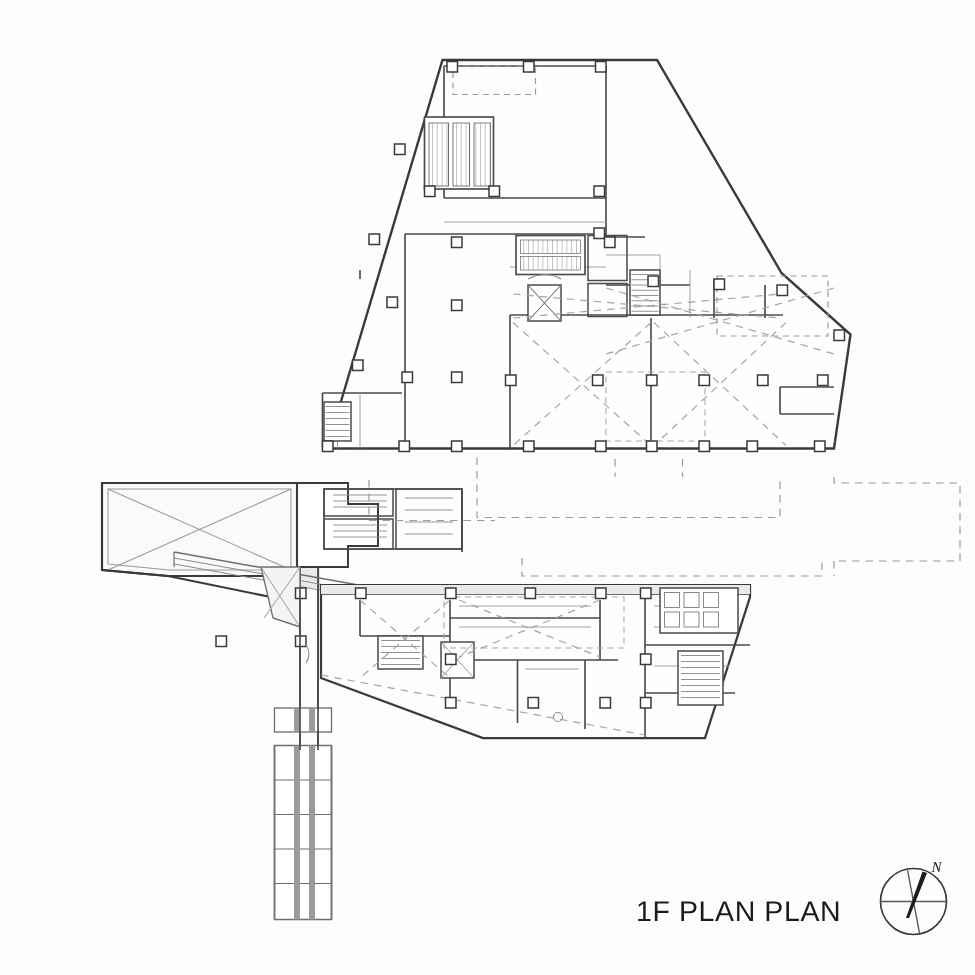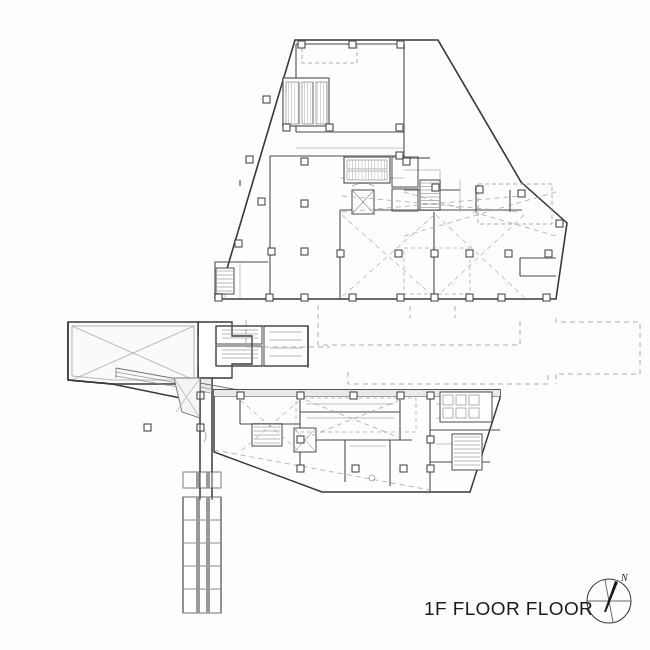--- a/index.html
+++ b/index.html
@@ -376,21 +376,21 @@
       <rect x="206" y="472" width="4" height="16" fill="#9a9a9a"></rect>
     </g>
 
     <g>
       <path d="M200,392 L200,500 M212,392 L212,500" stroke="#4a4a4a" stroke-width="1.1" fill="none"></path>
       <path d="M204,430 q4,6 0,12" fill="none" stroke="#8a8a8a" stroke-width="0.7"></path>
     </g>
 
   </svg>
 
-  <div class="title-label">1F FLOOR FLOOR</div>
+  <div class="title-label">1F PLAN PLAN</div>
 
   <div class="compass-wrap">
     <svg viewBox="0 0 62 62" width="62" height="62">
       <circle cx="31" cy="33" r="22" fill="none" stroke="#3a3a3a" stroke-width="1.1"></circle>
       <path d="M9,33 L53,33" stroke="#5a5a5a" stroke-width="0.9"></path>
       <path d="M27,12 L35,54" stroke="#5a5a5a" stroke-width="0.9"></path>
       <path d="M28,44 L40,14 L37,13 L26,44 Z" fill="#1b1b1b"></path>
       <text x="43" y="13" font-family="Liberation Serif, serif" font-size="10" font-style="italic" fill="#1b1b1b">N</text>
     </svg>
   </div>

